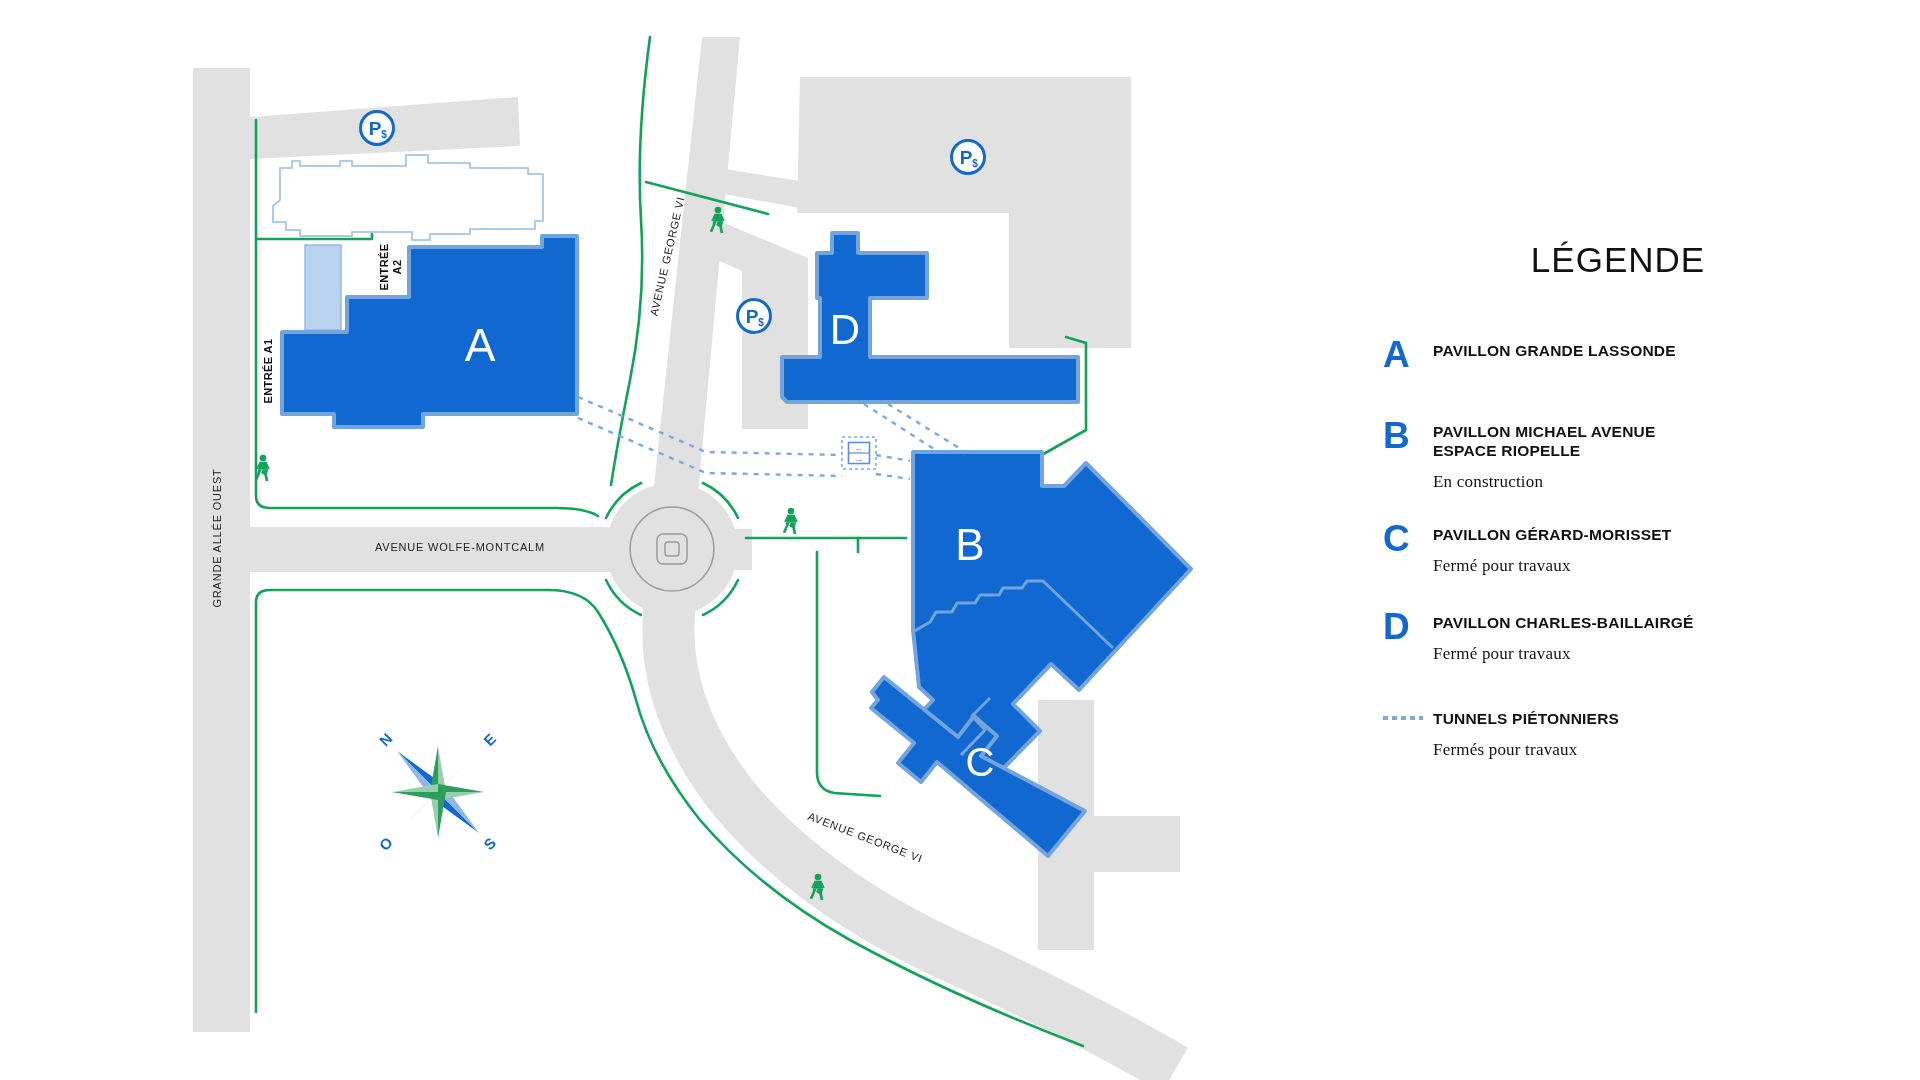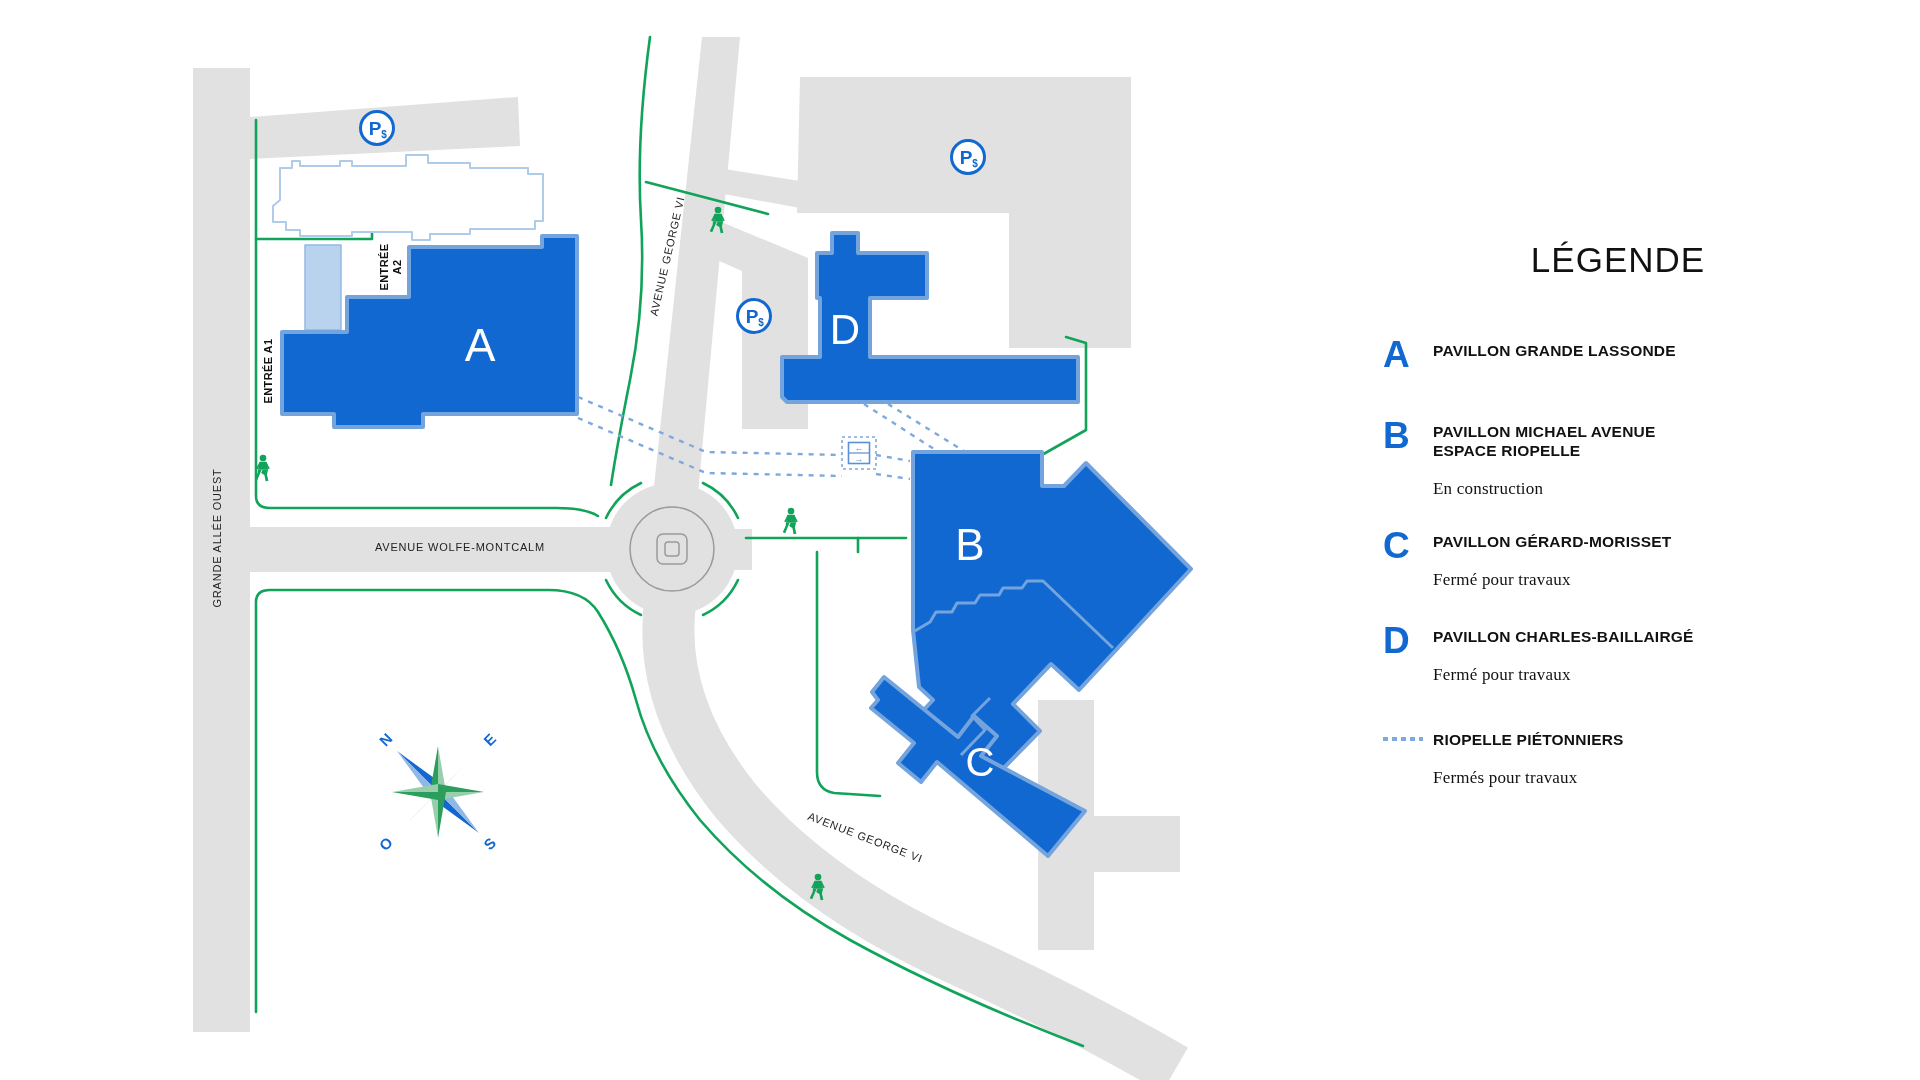--- a/index.html
+++ b/index.html
@@ -12,21 +12,21 @@
   .pdollar{font-weight:700;fill:#1268D1;}
   .compass-letter{font-size:15px;font-weight:700;fill:#1268D1;}
   
   .legend{position:absolute;left:1383px;top:240px;width:470px;}
   .legend-title{font-size:35px;font-weight:500;letter-spacing:1px;margin:0 0 60px 0;color:#111;text-align:center;}
   .lg-row{display:flex;align-items:flex-start;}
   .lg-icon{width:50px;flex-shrink:0;display:flex;justify-content:flex-start;}
   .lg-letter{font-size:37px;line-height:.9;font-weight:600;color:#1268D1;margin-top:-2px;}
   .lg-text{padding-top:2px;}
   .lg-label{font-size:15.5px;font-weight:700;letter-spacing:.2px;line-height:1.22;}
-  .lg-note{font-family:"Liberation Serif",serif;font-size:17px;margin-top:18px;letter-spacing:.2px;}
+  .lg-note{font-family:"Liberation Serif",serif;font-size:17px;margin-top:11px;letter-spacing:.2px;}
   .mb-a{margin-bottom:50px;}  .mb-b{margin-bottom:32px;}
   .mb-c{margin-bottom:36px;}  .mb-d{margin-bottom:44px;}
   .mb-t{margin-bottom:32px;}
   .tunnel-swatch{display:block;width:40px;height:4px;margin-top:8px;
      background:repeating-linear-gradient(90deg,#7EA9DD 0 5px,transparent 5px 9px);}
   .walker-under{display:block;}
 </style>
 </head>
 <body>
 
@@ -213,18 +213,18 @@
       <div class="lg-label">PAVILLON CHARLES-BAILLAIRGÉ</div>
       <div class="lg-note">Fermé pour travaux</div>
     </div>
   </div>
 
   <div class="lg-row mb-t">
     <div class="lg-icon">
         <span class="tunnel-swatch"></span>
       </div>
     <div class="lg-text">
-      <div class="lg-label">RIOPELLE PIÉTONNIERS</div>
+      <div class="lg-label">TUNNELS PIÉTONNIERS</div>
       <div class="lg-note">Fermés pour travaux</div>
     </div>
   </div>
 
 </div>
 
 </body></html>

